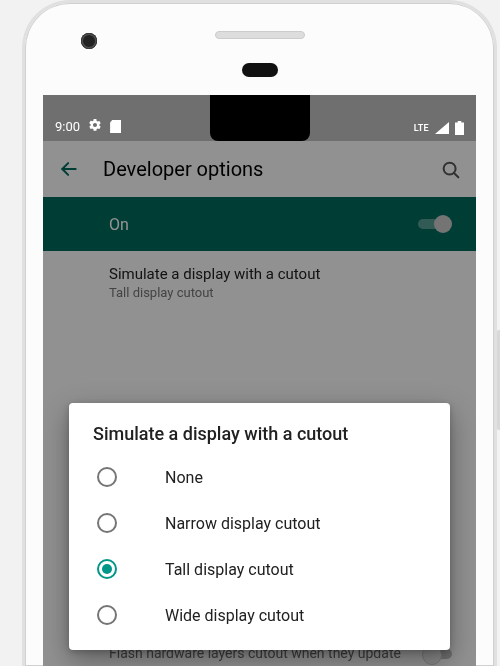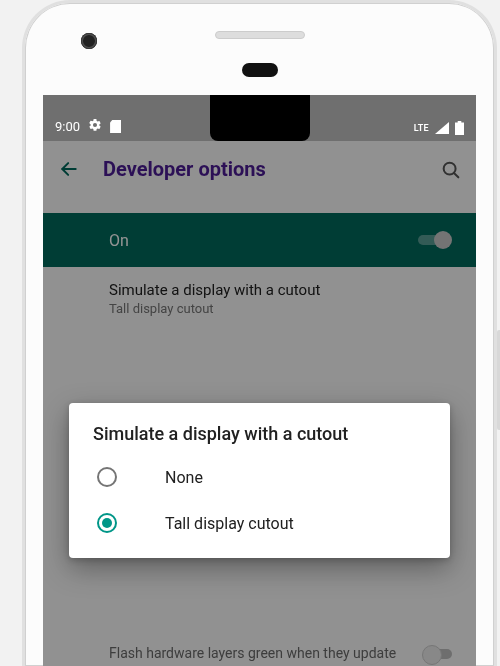--- a/index.html
+++ b/index.html
@@ -111,35 +111,34 @@
     .lte { font-size:9px; font-weight:600; letter-spacing:0.3px;}
     .app-bar {
       height: 56px;
       background: #fafafa;
       display: flex;
       align-items: center;
       padding: 0 16px;
       gap: 24px;
     }
     .app-bar .title {
-      color: #4c1d95;
+      color: #000000;
       font-size: 20px;
-      font-weight: 700;
+      font-weight: 400;
       flex: 1;
     }
     .arrow-back { width:20px; height:20px; display:flex; align-items:center; justify-content:center; color:#00695c;}
     .search-ic { width:20px; height:20px; color:#555;}
     .toggle-banner {
       height: 54px;
       background: #00695c;
       display: flex;
       align-items: center;
       padding: 0 24px;
       justify-content: space-between;
-      margin-top: 16px;
     }
     .toggle-banner .lbl { color:#fff; font-size:16px; margin-left: 42px;}
     .switch-on {
       width: 36px; height: 20px; position: relative;
     }
     .switch-on::before {
       content:''; position:absolute; left:2px; top:5px; width:32px; height:10px; background:rgba(255,255,255,0.35); border-radius:6px;
     }
     .switch-on::after {
       content:''; position:absolute; right:0; top:1px; width:18px; height:18px; background:#c8c8c8; border-radius:50%;
@@ -262,33 +261,41 @@
       <span class="lbl">On</span>
       <span class="switch-on"></span>
     </div>
 
     <div class="setting-item">
       <div class="stitle">Simulate a display with a cutout</div>
       <div class="ssub">Tall display cutout</div>
     </div>
 
     <div class="flash-item">
-      <span>Flash hardware layers green when they update</span>
+      <span>Flash hardware layers cutout when they update</span>
       <span class="flash-toggle"></span>
     </div>
 
     <div class="scrim"></div>
 
     <div class="dialog">
       <div class="dialog-title">Simulate a display with a cutout</div>
 
       <div class="radio-row">
         <span class="radio"></span>
         <span class="radio-label">None</span>
       </div>
       <div class="radio-row">
+        <span class="radio"></span>
+        <span class="radio-label">Narrow display cutout</span>
+      </div>
+      <div class="radio-row">
         <span class="radio selected"></span>
         <span class="radio-label">Tall display cutout</span>
       </div>
+      <div class="radio-row">
+        <span class="radio"></span>
+        <span class="radio-label">Wide display cutout</span>
+      </div>
     </div>
 
   </div>
 </div>
 
 </body></html>

